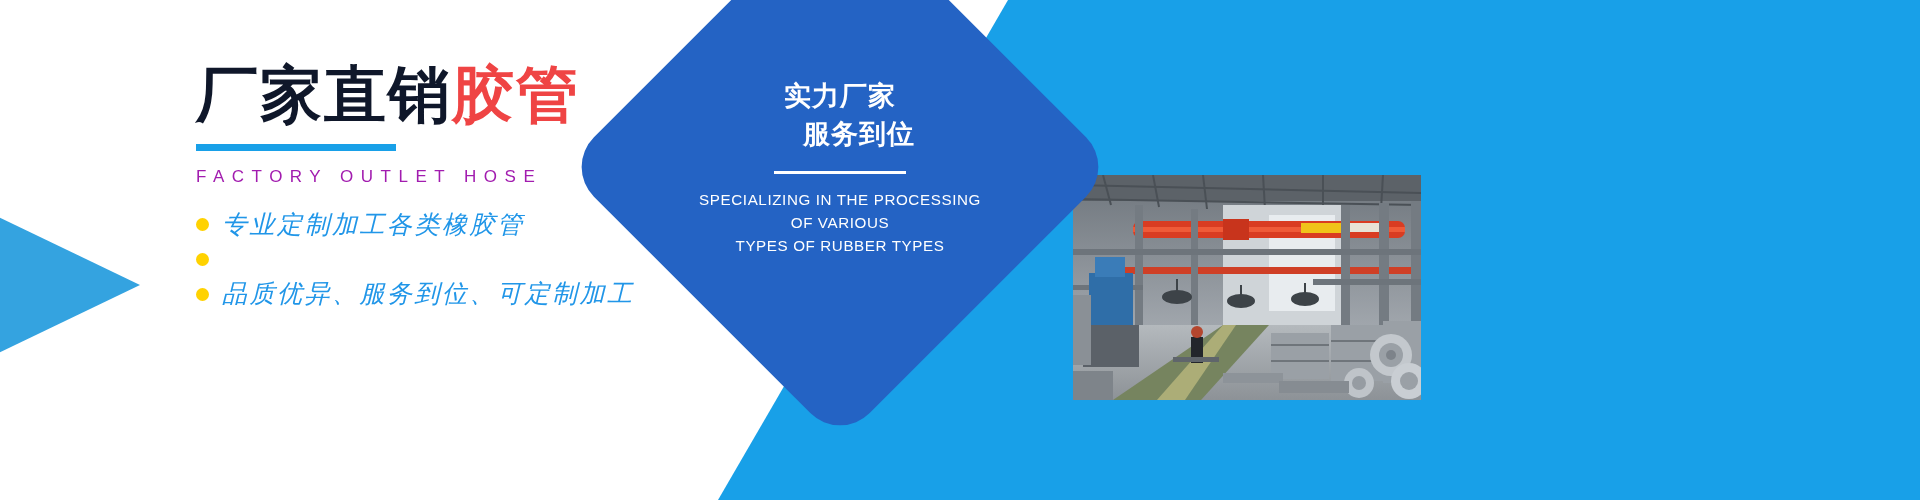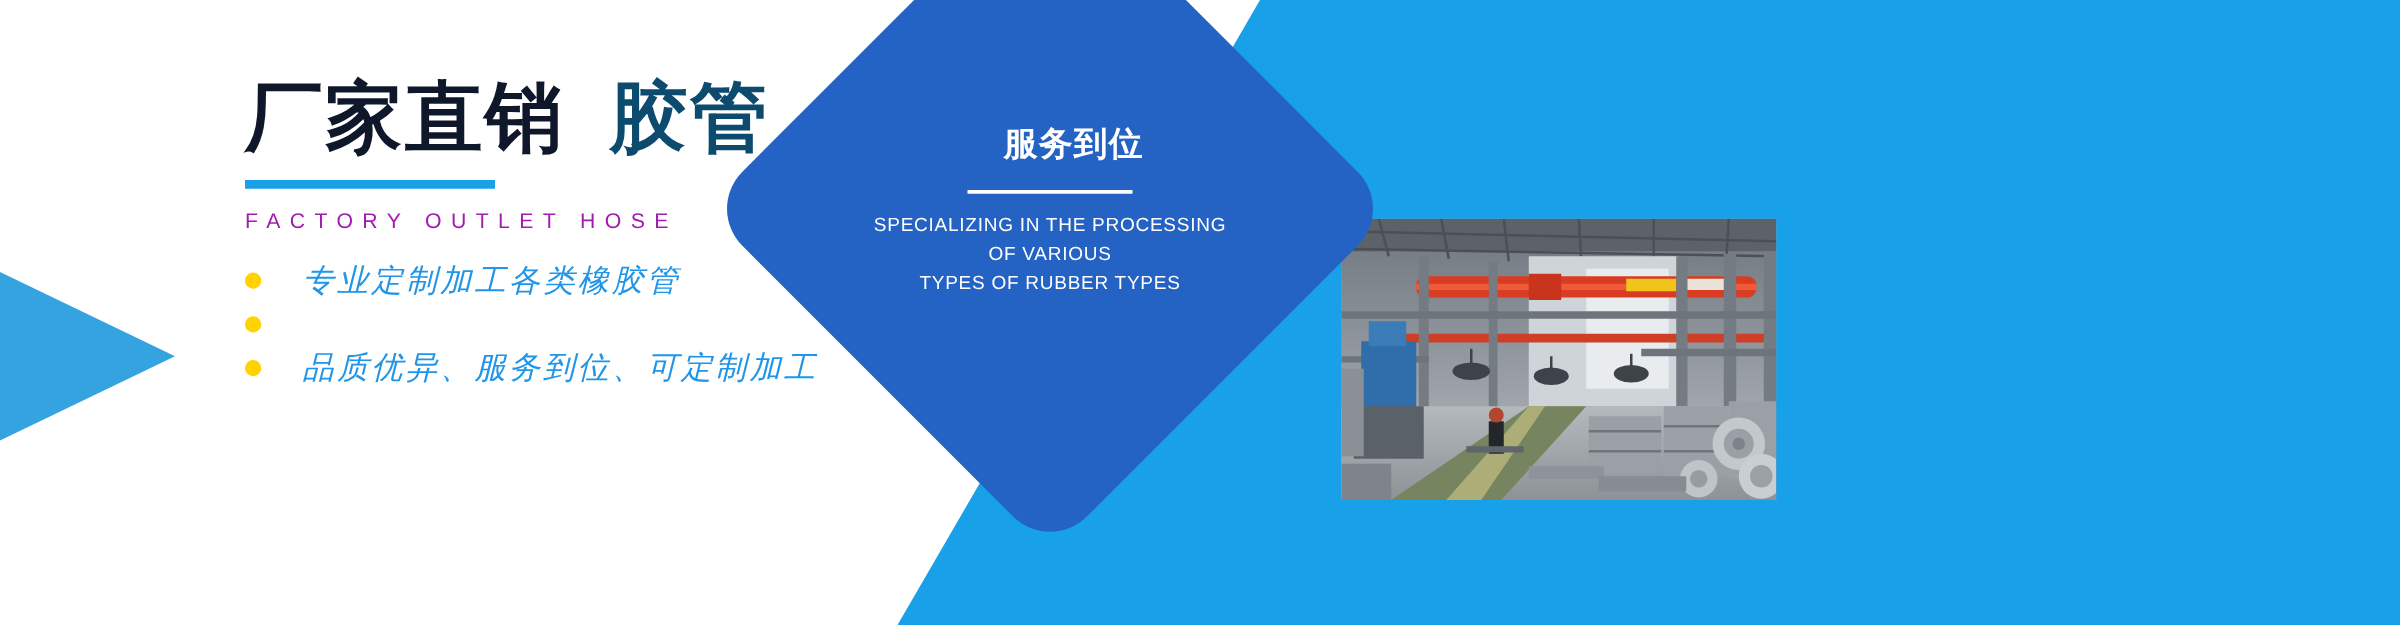--- a/index.html
+++ b/index.html
@@ -81,21 +81,21 @@
     width:520px;
   }
   .title {
     font-size:62px;
     font-weight:bold;
     letter-spacing:2px;
     line-height:1.06;
     white-space:nowrap;
   }
   .title .t-blue { color:#0f172a; }
-  .title .t-yellow { color:#0c4a6e;margin-left:36px; }
+  .title .t-yellow { color:#ef4444; }
 
   .title-rule {
     width:200px; height:7px;
     background:#18A0E8;
     margin:16px 0 0 0;
   }
 
   .sub-en {
     margin-top:16px;
     font-size:17px;
@@ -103,21 +103,20 @@
     color:#a21caf;
     font-weight:400;
     white-space:nowrap;
   }
 
   .bullets { margin-top:22px; }
   .bullet-row {
     display:flex;
     align-items:center;
     margin-bottom:12px;
-    gap:20px;
   }
   .dot {
     width:13px; height:13px;
     border-radius:50%;
     background:#FFD200;
     flex:0 0 13px;
     margin-right:13px;
   }
   .bullet-text {
     font-family:"DejaVu Sans", sans-serif;
@@ -245,20 +244,21 @@
 
       <rect x="150" y="198" width="60" height="10" fill="#8d9399"></rect>
       <rect x="206" y="206" width="70" height="12" fill="#868c92"></rect>
       <rect x="0" y="196" width="40" height="29" fill="#7e848a"></rect>
     </svg>
   </div>
 
   <div class="diamond"></div>
   <div class="diamond-content">
     <div class="d-cn">
+      <div>实力厂家</div>
       <div class="l2">服务到位</div>
     </div>
     <div class="d-rule"></div>
     <div class="d-en">SPECIALIZING IN THE PROCESSING
 OF VARIOUS
 TYPES OF RUBBER TYPES</div>
   </div>
 
   <div class="left-block">
     <div class="title">

